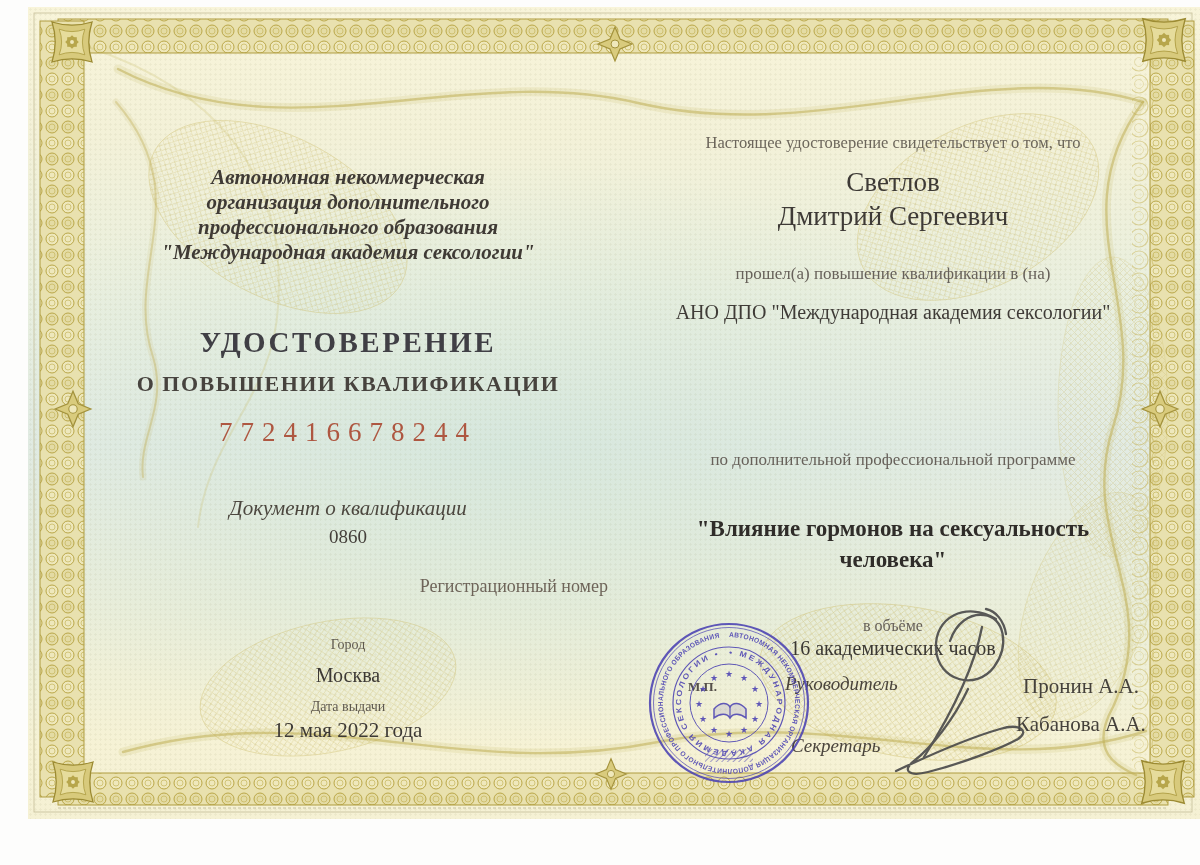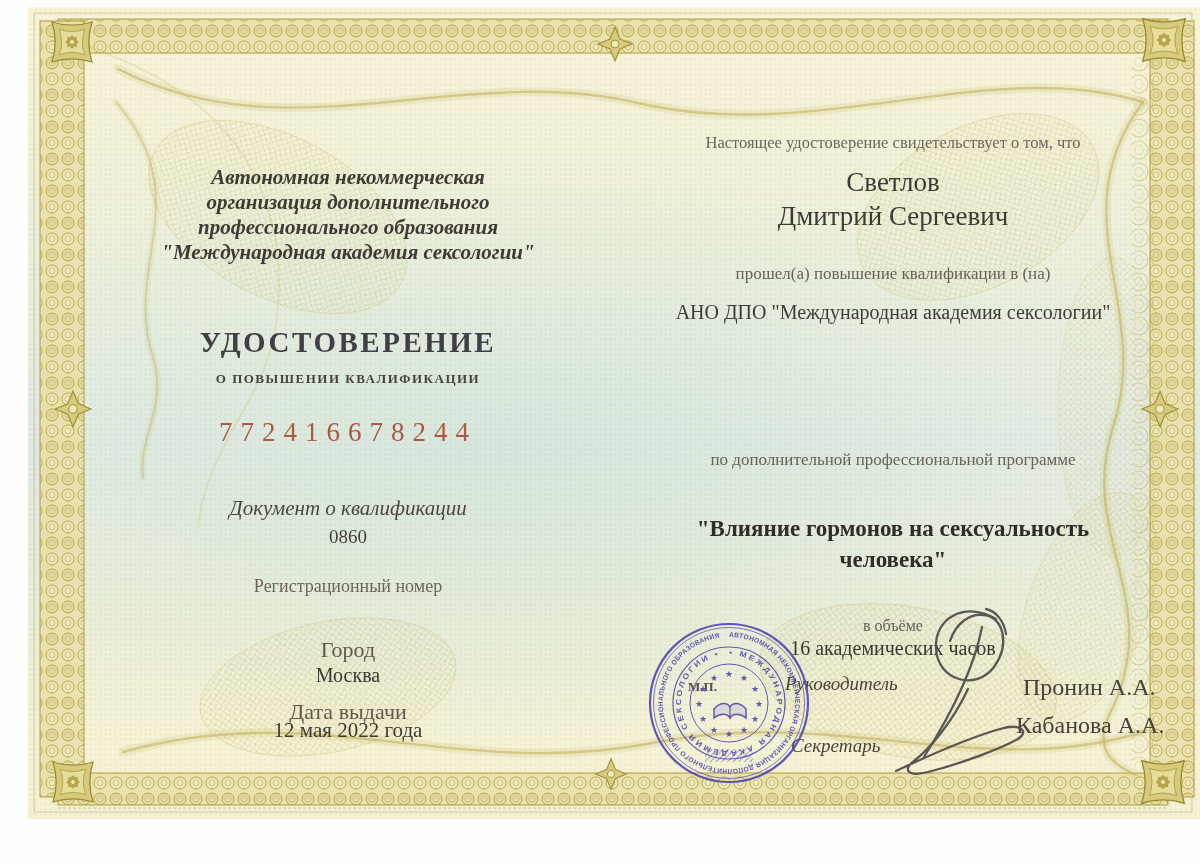--- a/index.html
+++ b/index.html
@@ -13,35 +13,35 @@
     background-image:radial-gradient(rgba(125,120,70,0.07) 1px, transparent 1.2px);
     background-size:5px 5px;}
   .layer{position:absolute;inset:0;}
   svg{display:block;}
   .col{position:absolute;top:0;bottom:0;margin-top:36px;}
   .col-left{left:60px;width:520px;}
   .col-right{left:610px;width:510px;}
   .t{position:absolute;width:100%;text-align:center;white-space:nowrap;}
   .org{font-weight:bold;font-style:italic;font-size:21px;line-height:25px;color:#3f3a35;}
   .title{font-size:29px;letter-spacing:2.5px;color:#403f45;font-weight:600;}
-  .subtitle{font-size:13px;letter-spacing:1.5px;color:#47433e;font-weight:600;}
+  .subtitle{font-size:22px;letter-spacing:1.5px;color:#47433e;font-weight:600;}
   .blank-number{font-size:27px;letter-spacing:8px;font-weight:normal;color:#ae5741;}
   .doc-type{font-size:21px;font-style:italic;color:#4c473f;}
   .doc-num{font-size:19px;color:#443f3a;}
-  .label-gray{font-size:18px;color:#6e6459;}
-  .label-sm{font-size:22px;color:#5f594f;}
+  .label-gray{font-size:18px;color:#6e6459;text-align:right;}
+  .label-sm{font-size:14px;color:#5f594f;}
   .value{color:#3d3935;}
   .statement{font-size:16.5px;color:#6c665b;}
   .holder{font-size:27px;color:#3e3a36;}
   .small-note{font-size:17px;color:#67615a;}
   .institution{font-size:20px;color:#3f3b37;}
   .program{font-size:23px;font-weight:bold;line-height:31px;color:#2f2c29;}
   .volume{font-size:20px;color:#3b3833;}
   .sig-label{position:absolute;font-size:19px;font-style:italic;color:#4a443c;white-space:nowrap;}
-  .sig-name{position:absolute;font-size:24px;color:#45413b;white-space:nowrap;text-align:right;}
+  .sig-name{position:absolute;font-size:21px;color:#45413b;white-space:nowrap;text-align:right;}
   .seal-mark{position:absolute;left:660px;top:672px;font-size:13px;color:#55504a;font-weight:bold;}
   .stamp-wrap{position:absolute;left:615px;top:610px;width:172px;height:172px;opacity:0.88;}
   .signature-wrap{position:absolute;left:808px;top:592px;width:205px;height:182px;}
 </style>
 </head>
 <body>
 
 <div class="page">
   <div class="certificate">
 

